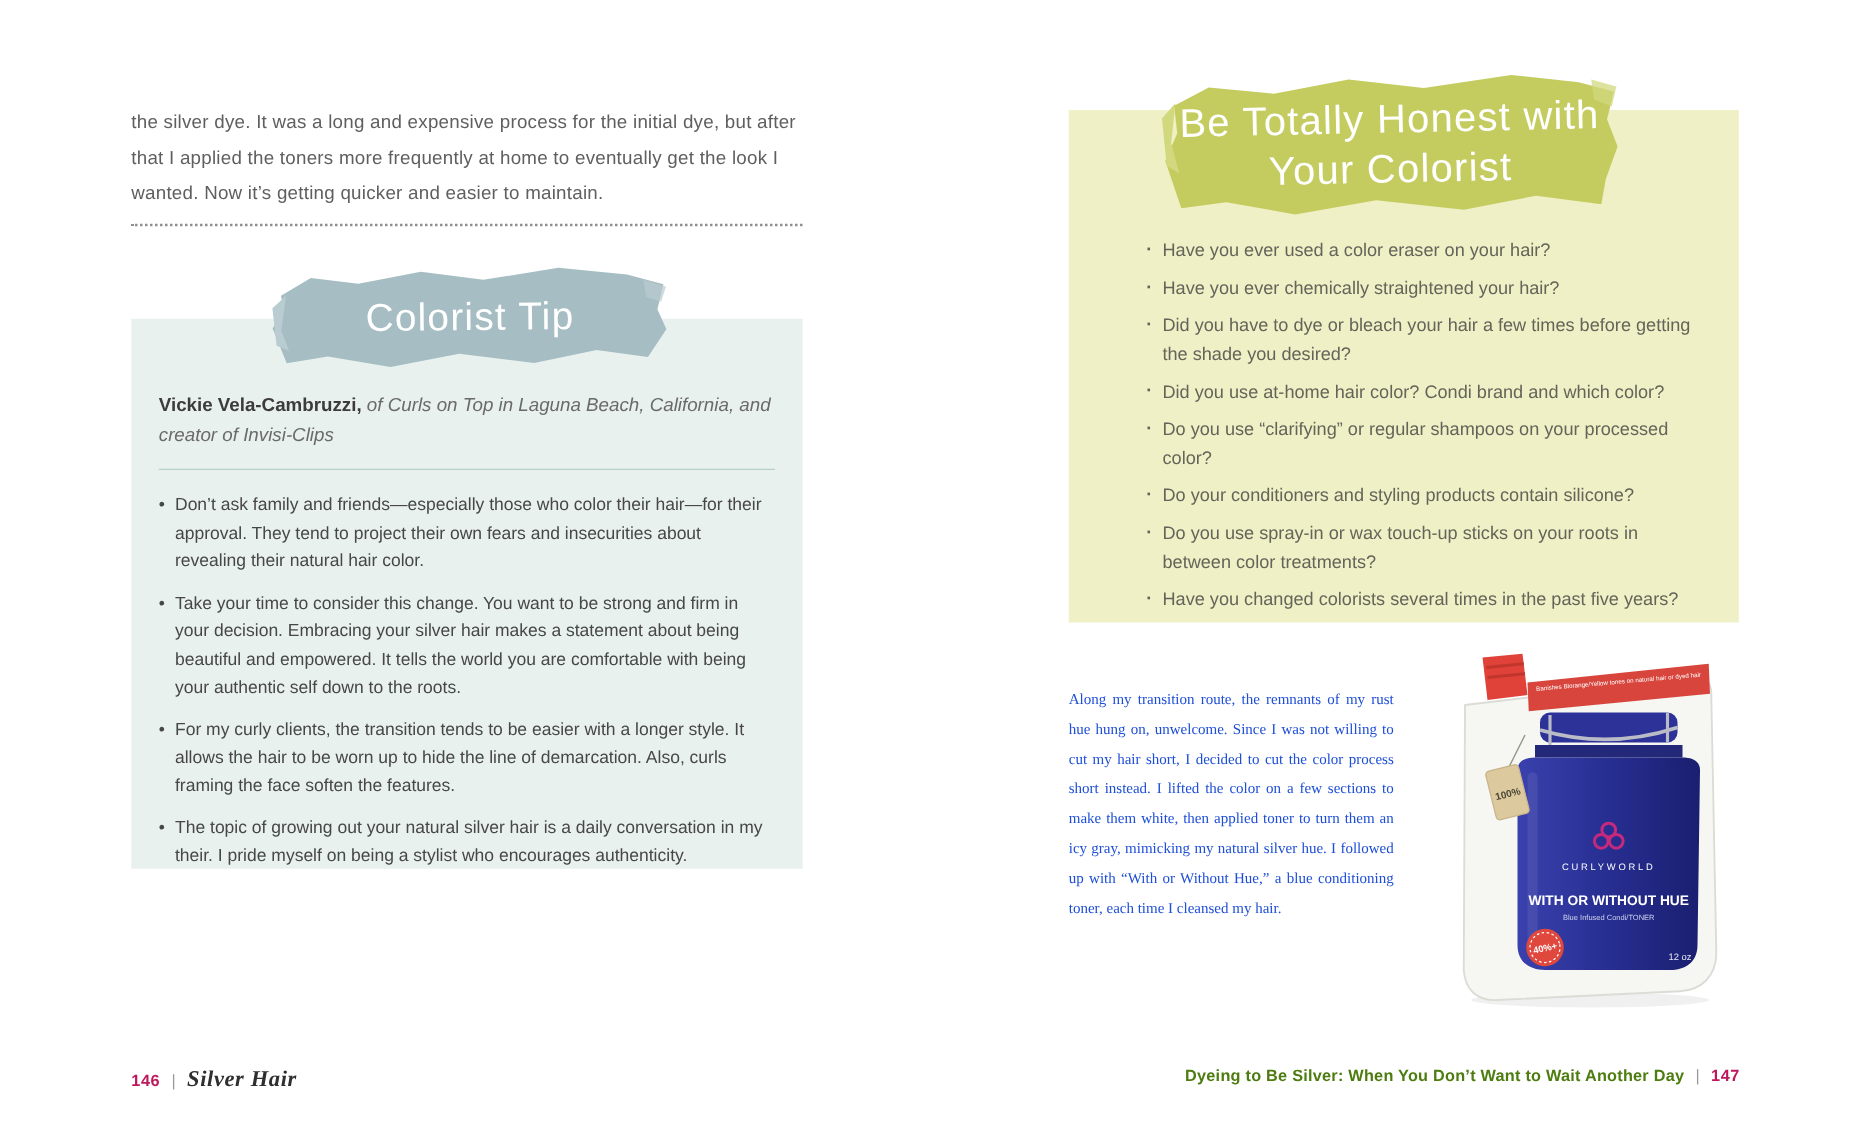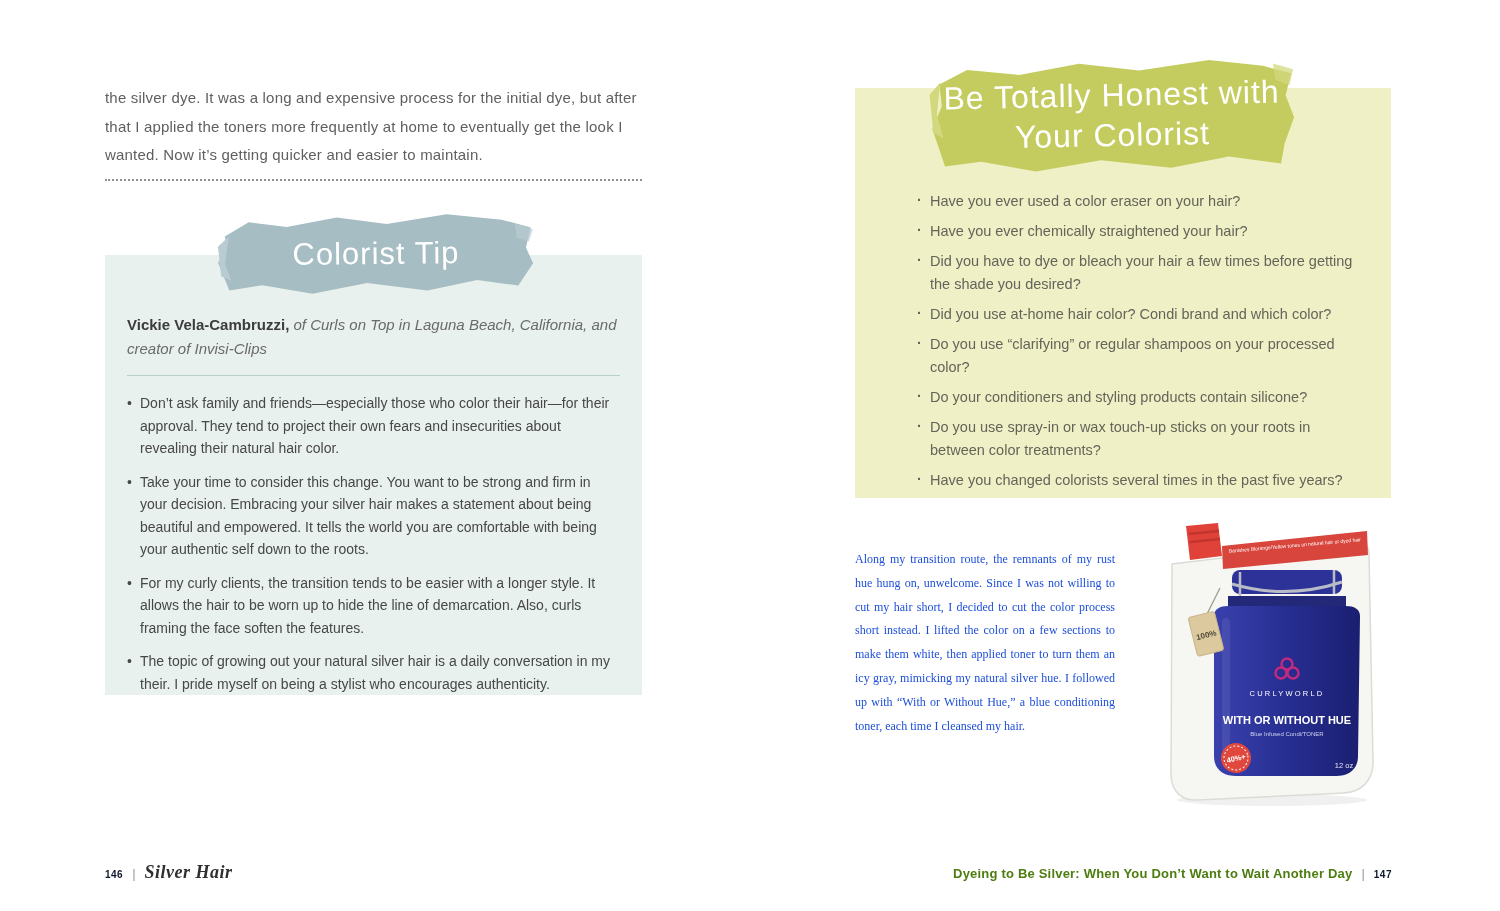--- a/index.html
+++ b/index.html
@@ -22,21 +22,21 @@
 
   .brush { position:absolute; display:flex; flex-direction:column; align-items:center; justify-content:center; }
   .brush svg.brush-bg { position:absolute; inset:0; width:100%; height:100%; }
   .brush-text { position:relative; color:#ffffff; font-weight:300; letter-spacing:1px; text-align:center; }
   .brush-left { left:215px; top:205px; width:322px; height:98px; transform:rotate(-0.6deg); }
   .brush-left .brush-text { font-size:31px; }
   .brush-right { left:928px; top:55px; width:368px; height:120px; transform:rotate(-1.2deg); }
   .brush-right .brush-text { font-size:32px; line-height:40px; }
 
   .footer-left { position:absolute; left:105px; top:853px; display:flex; align-items:baseline; gap:9px; }
-  .page-num { font-size:10px; font-weight:bold; color:#0f172a; letter-spacing:.5px;margin-top:16px; }
+  .page-num { font-size:13px; font-weight:bold; color:#be185d; letter-spacing:.5px; }
   .footer-sep { font-size:13px; color:#9a9a9a; font-weight:300; }
   .book-title-script { font-family:"Liberation Serif", serif; font-style:italic; font-weight:bold; font-size:18px; color:#2f2f2f; letter-spacing:.5px; }
 
   
   .honest-box { position:absolute; left:855px; top:88px; width:536px; height:410px; background:#f0f0c6; }
   .honest-inner { padding:102px 38px 0 62px; }
   .q-list { list-style:none; }
   .q-list li { position:relative; padding-left:13px; font-size:14.5px; line-height:23px; color:#64645a; margin-bottom:7px; }
   .q-list li::before { content:"·"; position:absolute; left:0; top:-1px; font-weight:bold; color:#64645a; }
 

